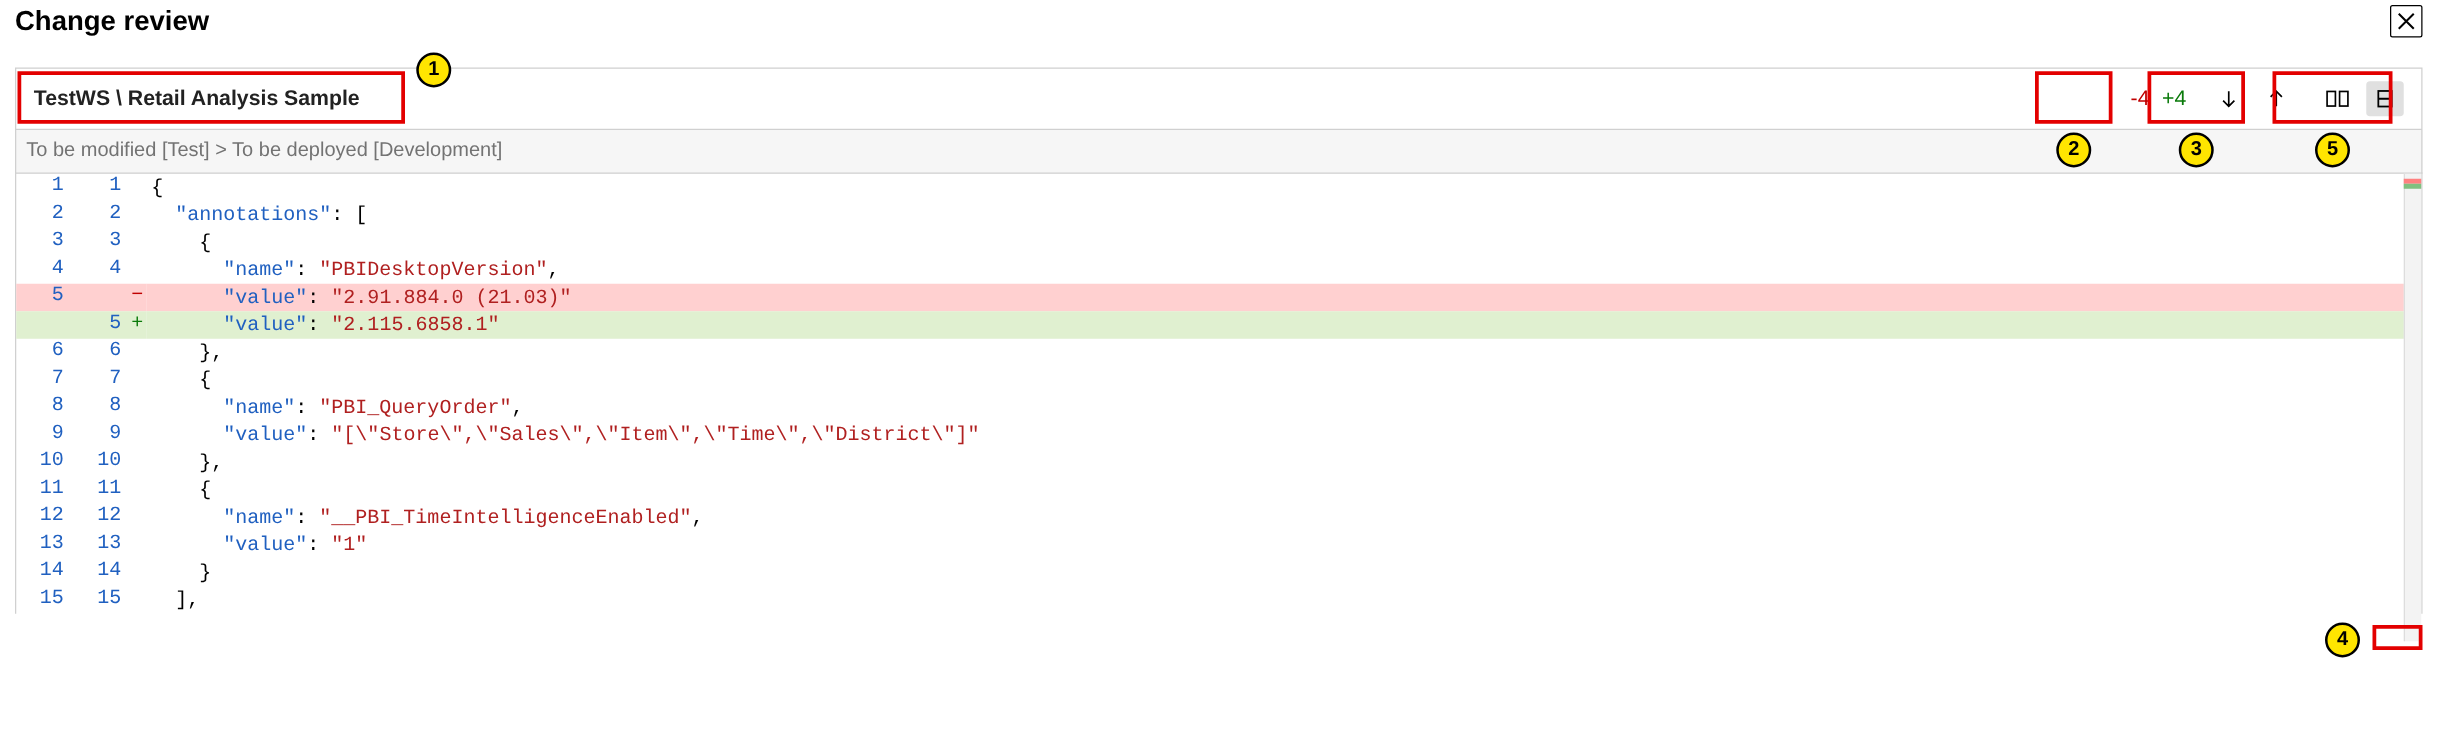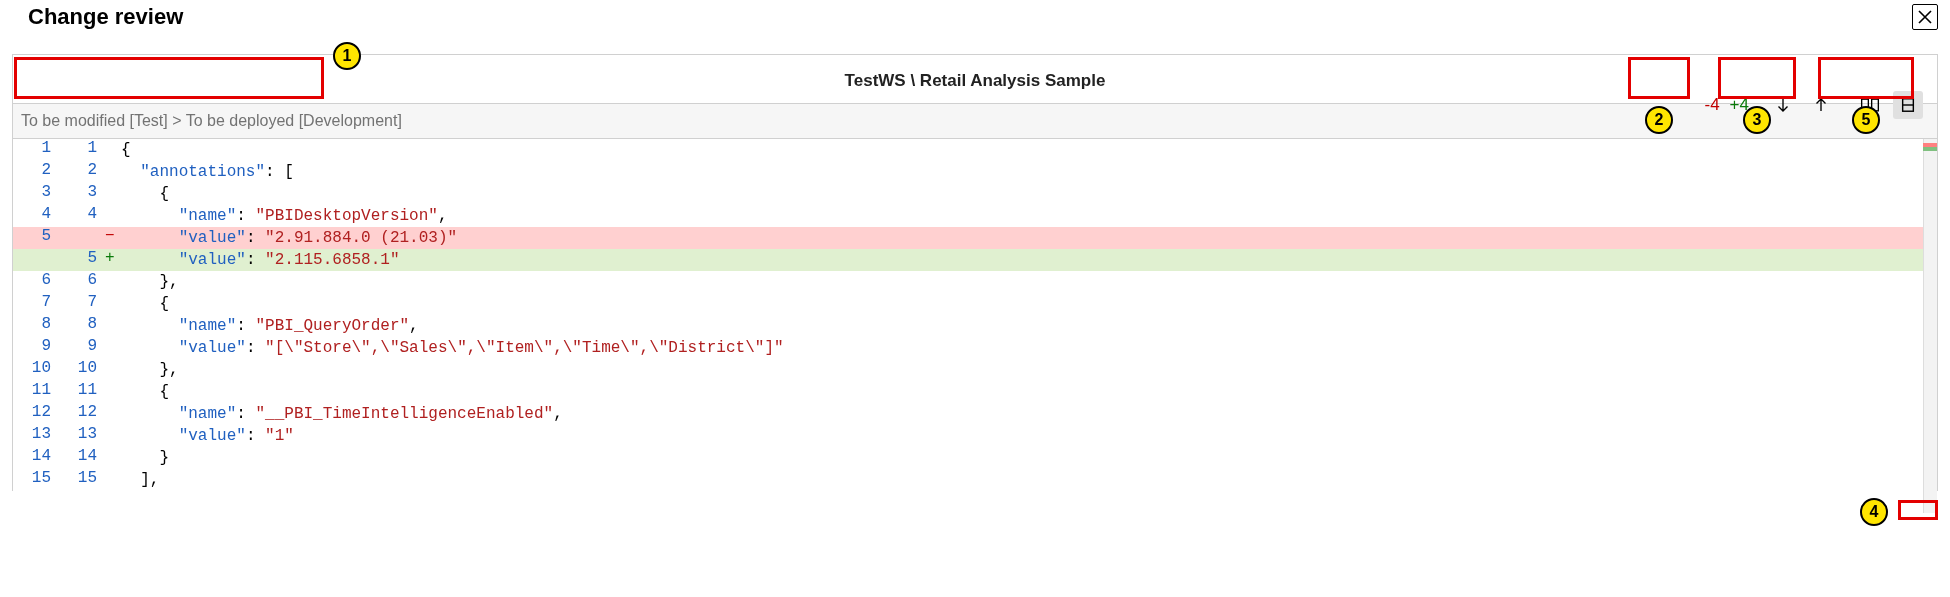--- a/index.html
+++ b/index.html
@@ -1,30 +1,29 @@
 <!DOCTYPE html>
 <html><head>
   <meta charset="utf-8">
   <style>
     * { margin: 0; padding: 0; box-sizing: border-box; }
     body { font-family: "Segoe UI", -apple-system, sans-serif; background: #fff; width: 1950px; height: 597px; overflow: hidden; position: relative; }
 
-    .title-row { display: flex; align-items: center; padding: 4px 12px 8px 12px; margin-left: 16px; }
+    .title-row { display: flex; align-items: center; padding: 4px 12px 8px 12px; }
     .page-title { font-size: 22px; font-weight: 600; color: #000; }
     .close-btn { margin-left: auto; width: 26px; height: 26px; display: flex; align-items: center; justify-content: center; cursor: pointer; border: 1.5px solid #000; border-radius: 2px; }
     .close-btn svg { width: 18px; height: 18px; }
 
     .toolbar {
       margin: 16px 12px 0 12px;
       display: flex; align-items: center;
       border: 1px solid #d0d0d0;
       height: 50px;
-      padding: 16px 14px;
+      padding: 0 14px;
       position: relative;
-      flex-direction: column;
     }
     .breadcrumb { font-size: 17px; color: #222; font-weight: 600; }
     .toolbar-right { margin-left: auto; display: flex; align-items: center; gap: 20px; }
     .diff-counts { display: flex; gap: 10px; font-size: 17px; font-weight: 400; }
     .diff-del { color: #c00000; }
     .diff-add { color: #0a7a0a; }
     .nav-arrows { display: flex; gap: 10px; }
     .icon-btn { width: 28px; height: 28px; display: flex; align-items: center; justify-content: center; cursor: pointer; border-radius: 2px; }
     .view-toggle { display: flex; gap: 8px; }
     .view-btn { width: 30px; height: 28px; display: flex; align-items: center; justify-content: center; cursor: pointer; border-radius: 3px; }

